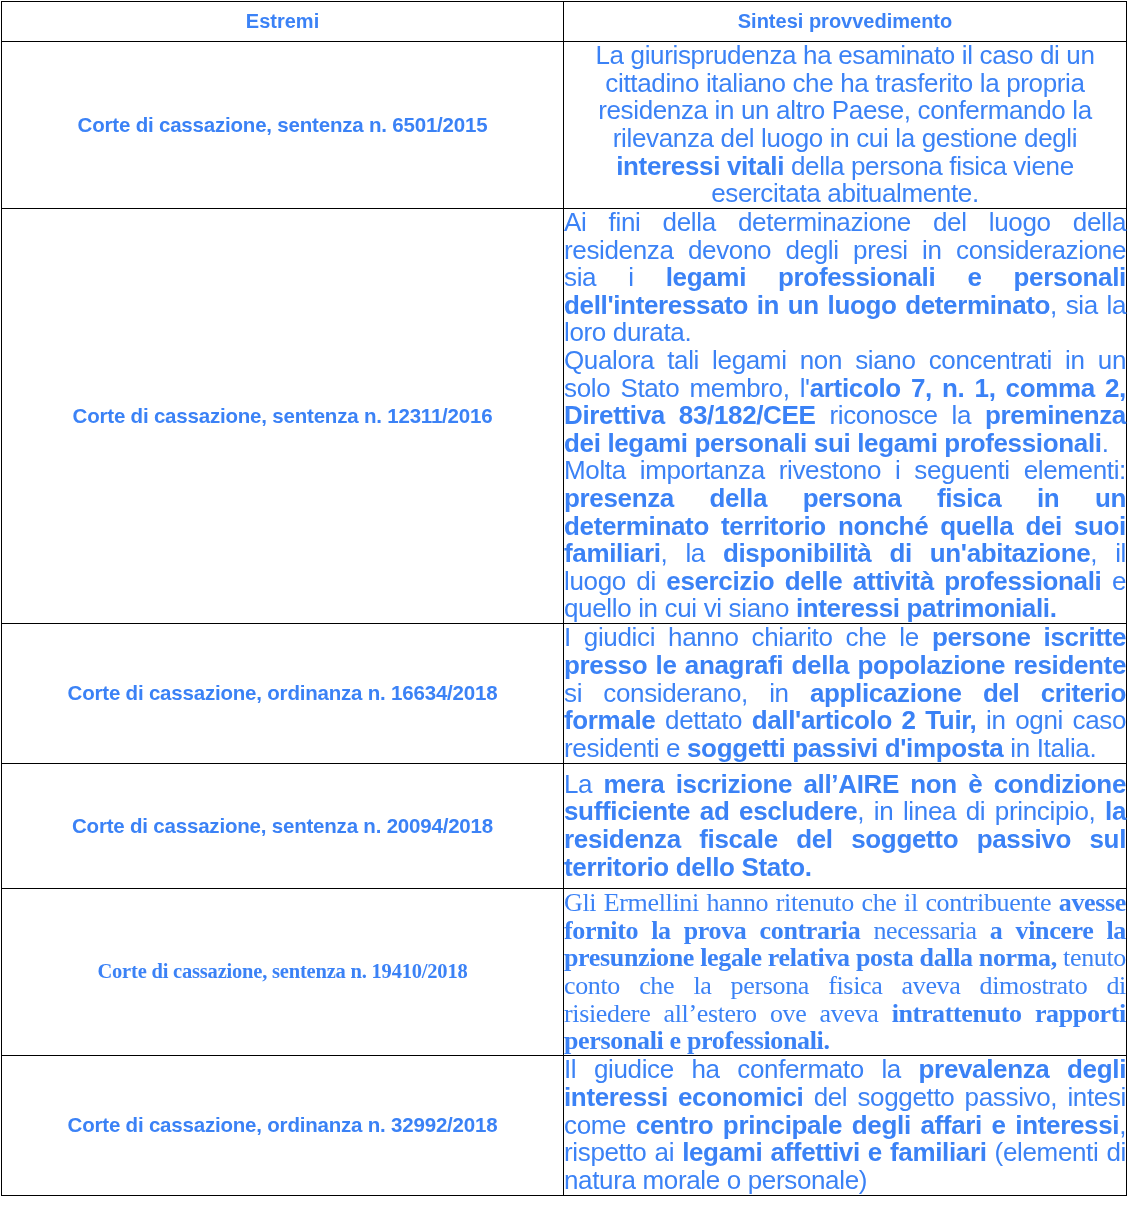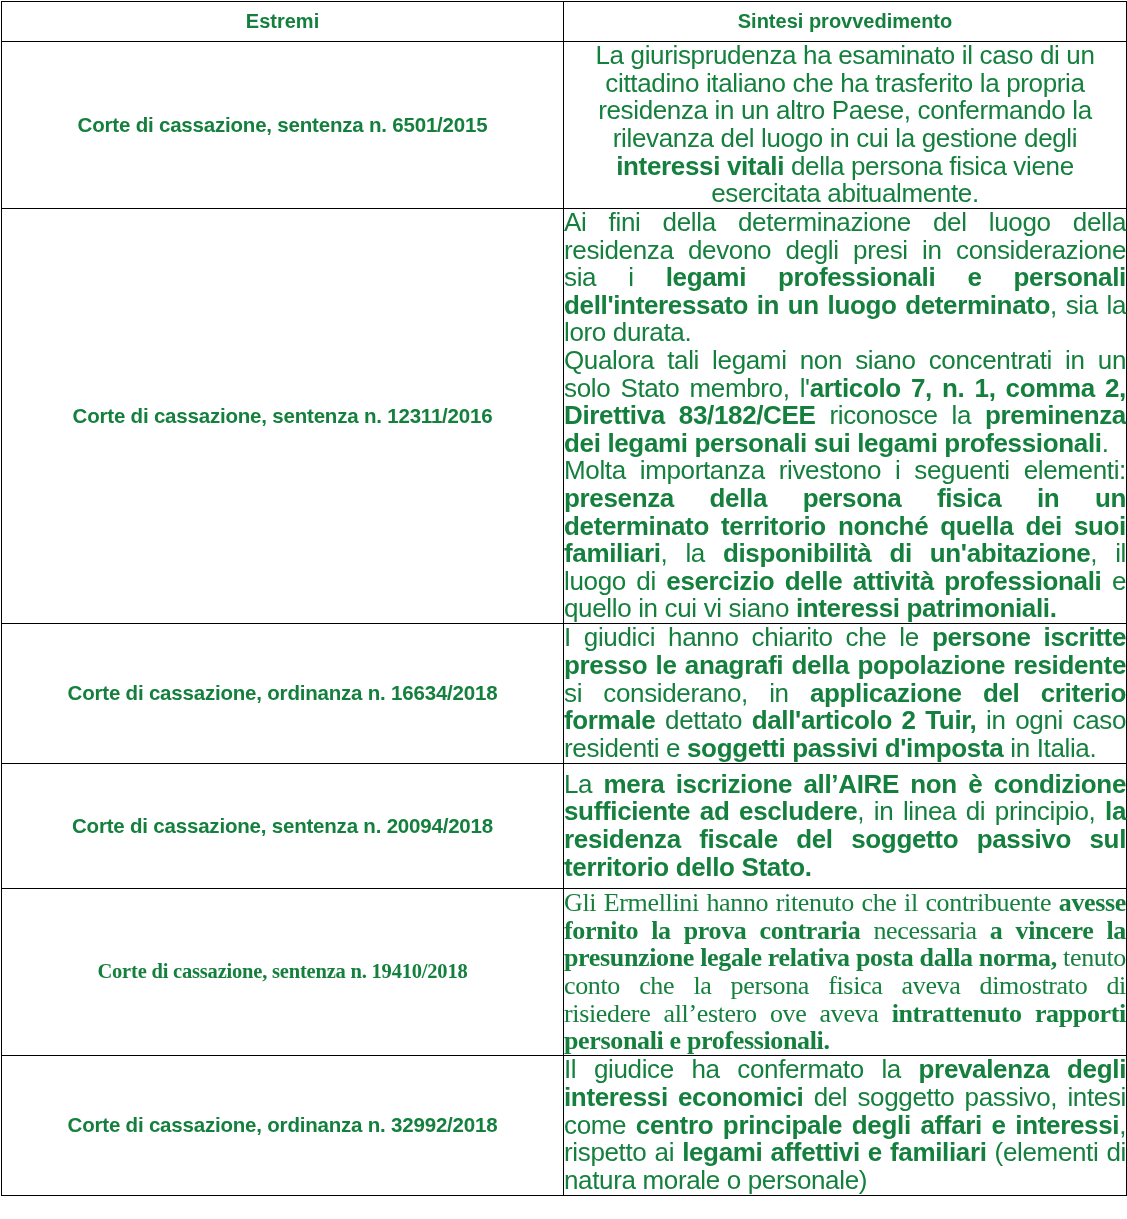--- a/index.html
+++ b/index.html
@@ -2,21 +2,21 @@
 <html><head>
 <meta charset="utf-8">
 <style>
   html, body { margin: 0; padding: 0; background: #ffffff; }
   body { width: 1127px; height: 1219px; position: relative; overflow: hidden; }
   table.juris {
     position: absolute; left: 1px; top: 1px;
     width: 1125px;
     border-collapse: collapse;
     font-family: "Liberation Sans", "DejaVu Sans", sans-serif;
-    color: #15803d;
+    color: #3b82f6;
     table-layout: fixed;
   }
   table.juris td, table.juris th {
     border: 1.5px solid #000;
     vertical-align: middle;
     padding: 0;
   }
   col.c1 { width: 562px; }
   col.c2 { width: 563px; }
   th {

